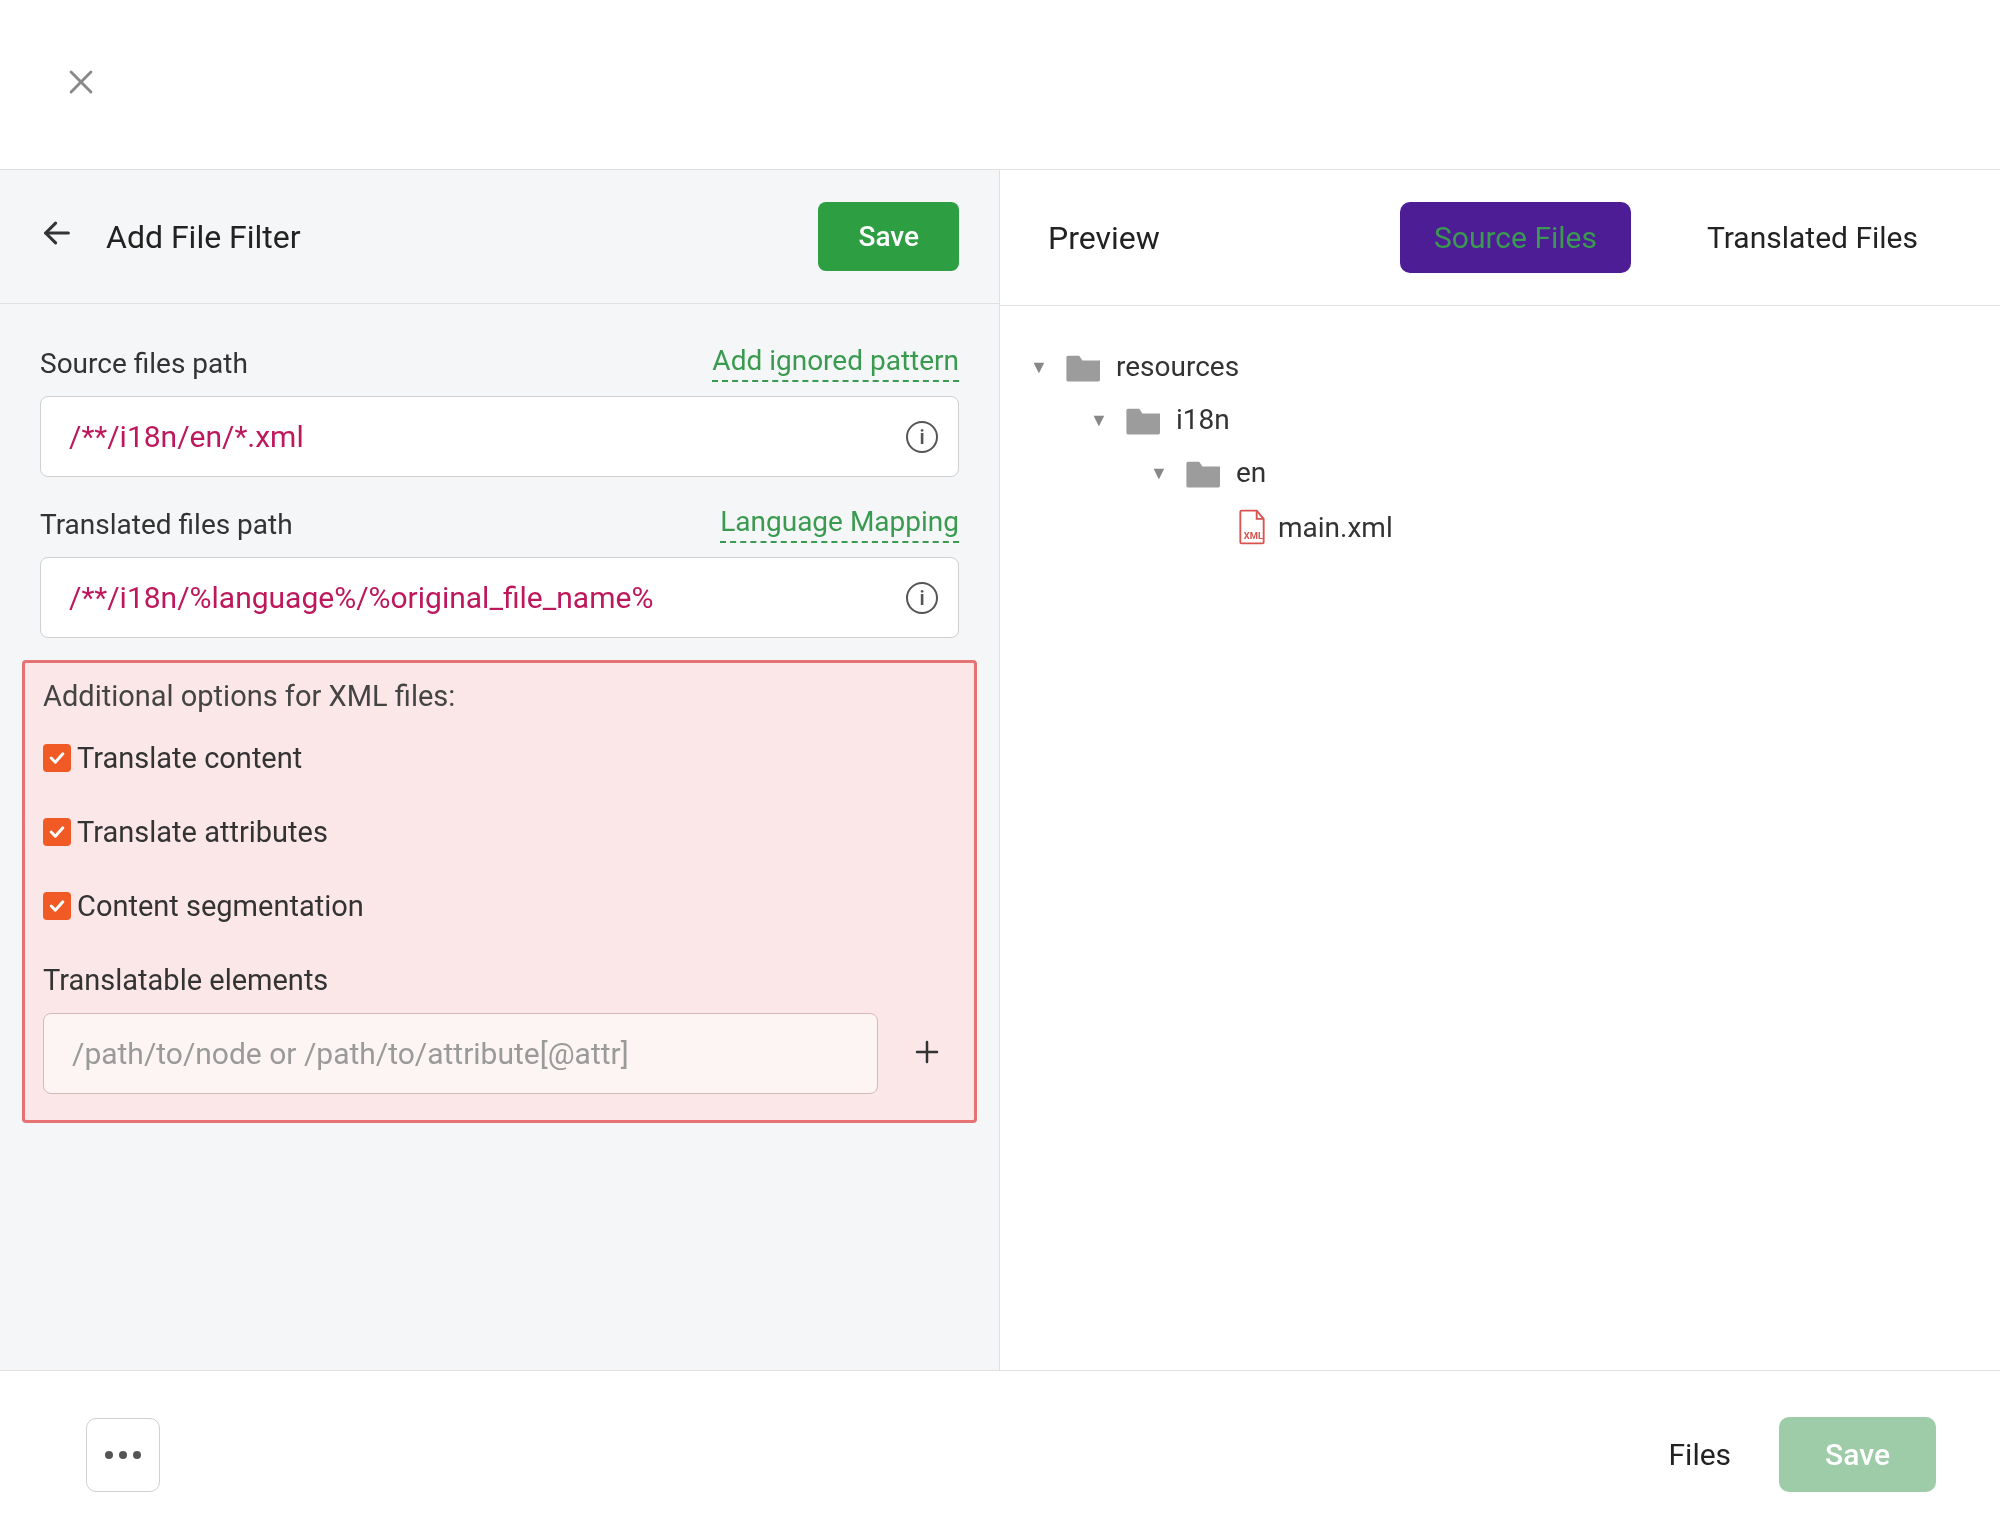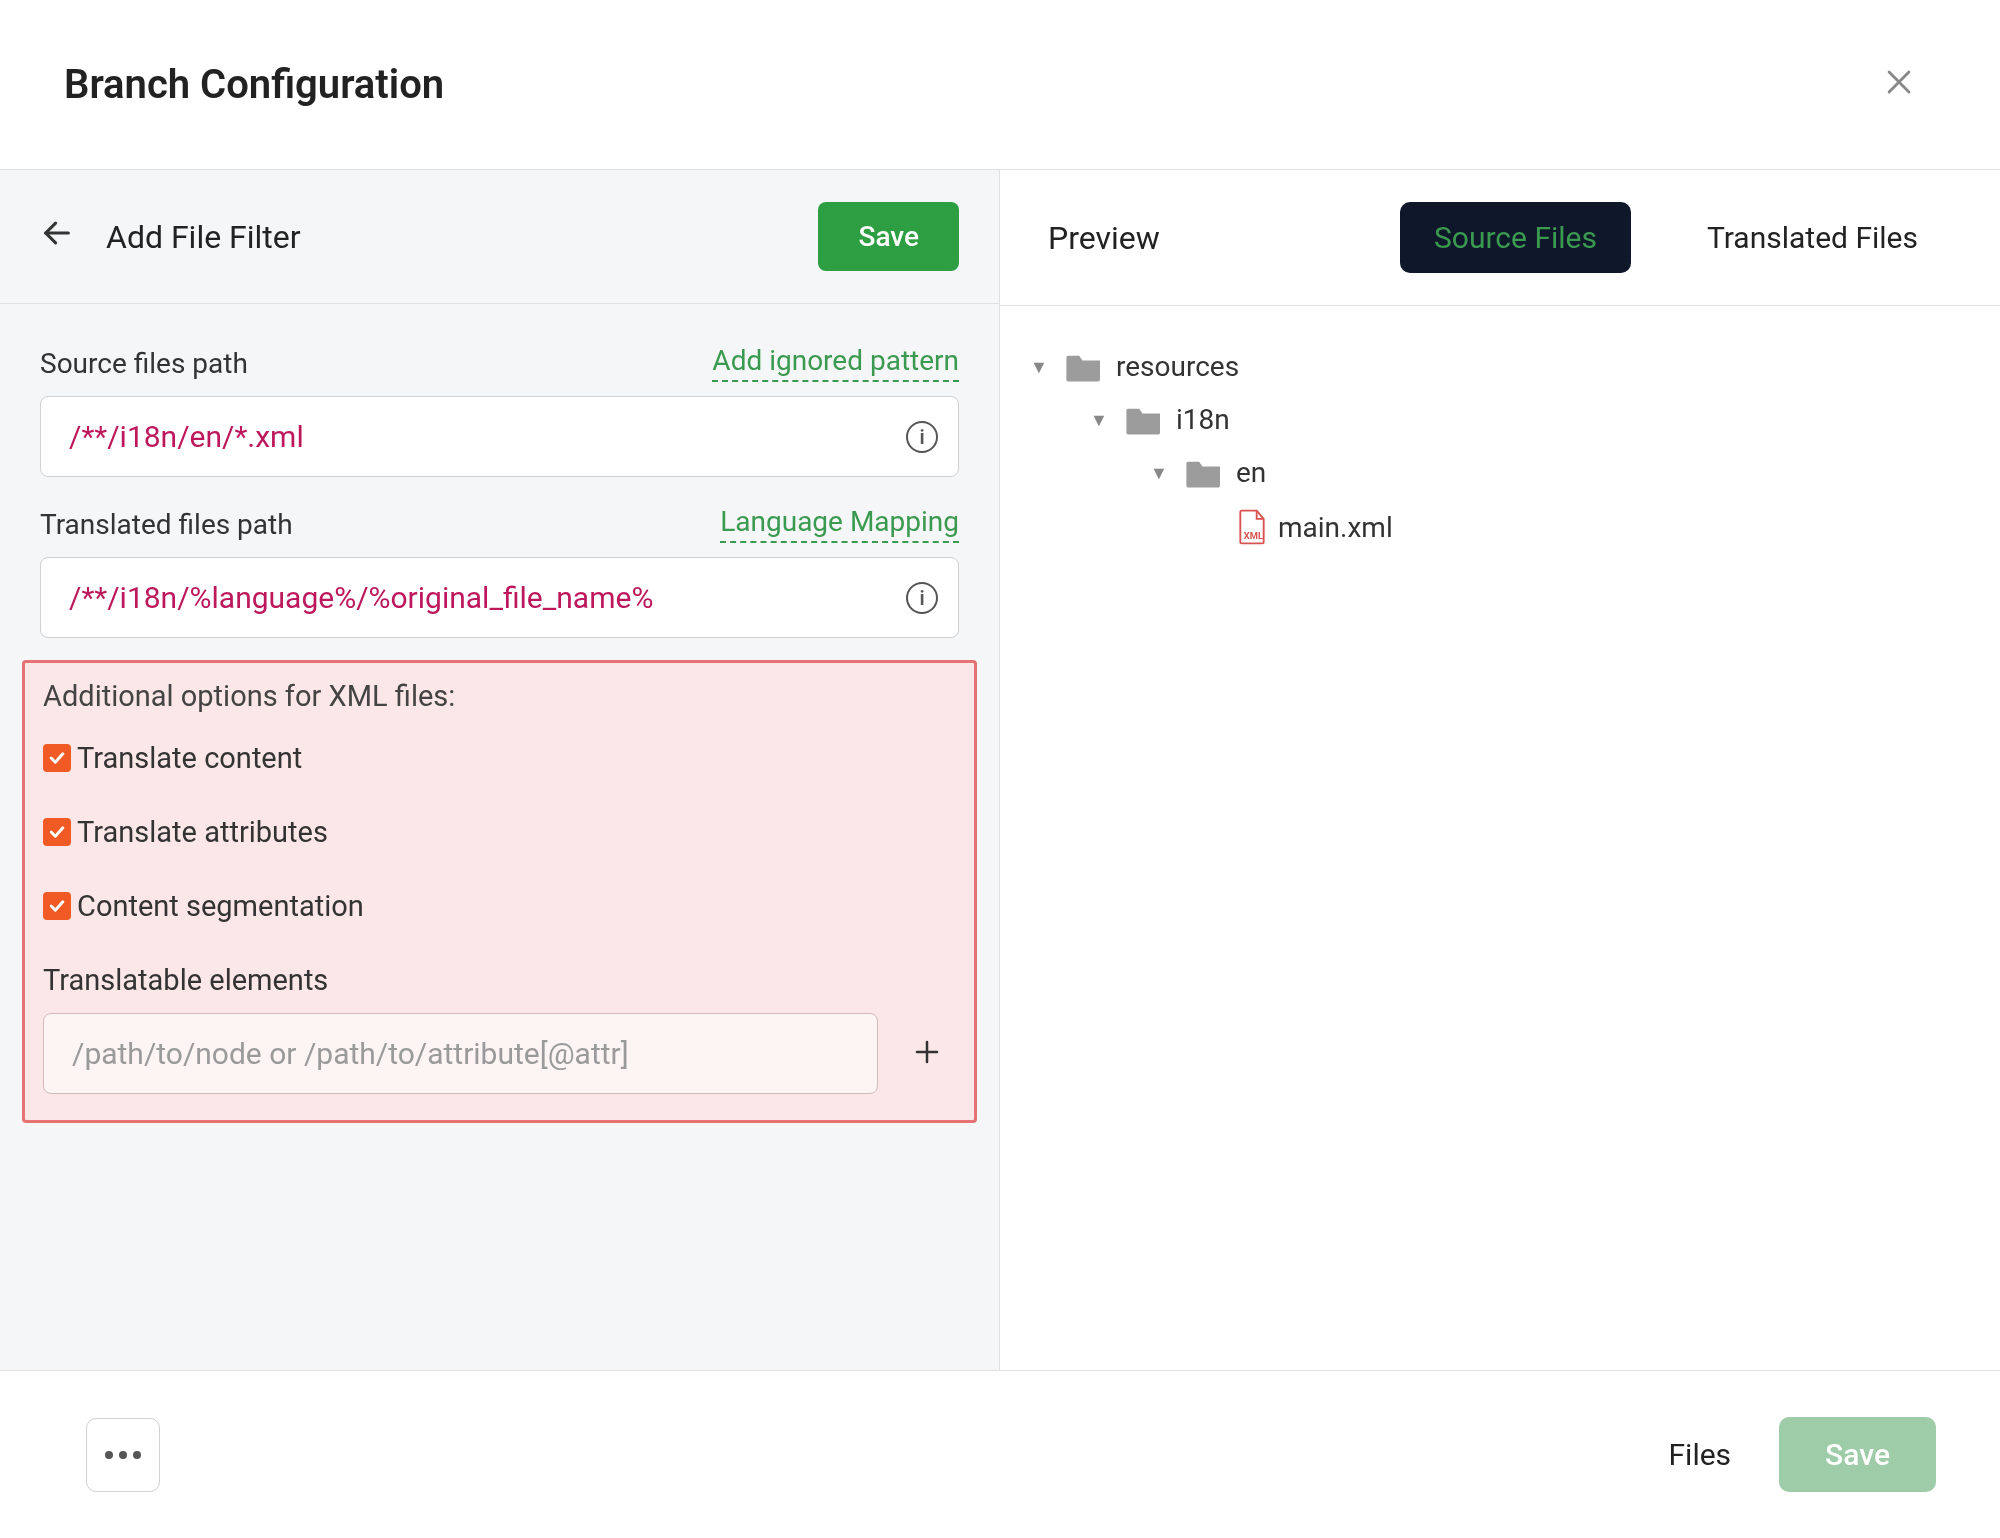--- a/index.html
+++ b/index.html
@@ -34,21 +34,21 @@
 .te-row{display:flex;align-items:center;gap:20px}
 .te-input-wrap{flex:1;background:rgba(255,255,255,0.55);border:1px solid #d4b9b9;border-radius:8px}
 .te-input{width:100%;border:none;outline:none;background:transparent;padding:22px 28px;font-size:30px;color:#333;border-radius:8px}
 .te-input::placeholder{color:#9a9a9a}
 .plus-btn{font-size:38px;color:#444;cursor:pointer;padding:0 14px;font-weight:300}
 .right-panel{flex:1;background:#fff;display:flex;flex-direction:column}
 .right-toolbar{display:flex;align-items:center;justify-content:space-between;padding:32px 48px;border-bottom:1px solid #e0e0e0}
 .preview-label{font-size:32px;font-weight:400;color:#222}
 .tab-group{display:flex;gap:42px;align-items:center}
 .tab{font-size:30px;color:#222;padding:18px 34px;border-radius:10px;cursor:pointer}
-.tab.active{background:#0f172a;color:#3a9a4f}
+.tab.active{background:#4c1d95;color:#3a9a4f}
 .tree{padding:34px 30px}
 .tree-row{display:flex;align-items:center;gap:12px;padding:10px 0;font-size:28px;color:#333}
 .tree-row.d1{padding-left:0}
 .tree-row.d2{padding-left:60px}
 .tree-row.d3{padding-left:120px}
 .tree-row.d4{padding-left:208px}
 .caret{color:#888;font-size:18px;width:22px;cursor:pointer}
 .folder-icon{width:40px;height:32px}
 .file-icon{width:28px;height:36px}
 .modal-footer{display:flex;align-items:center;justify-content:space-between;padding:46px 64px 46px 86px}
@@ -58,21 +58,20 @@
 .footer-actions{display:flex;align-items:center;gap:48px}
 .close-btn{font-size:30px;color:#222;background:none;border:none;cursor:pointer}
 .save-btn-footer{background:#9ecba8;color:#fff;border:none;padding:20px 46px;font-size:30px;font-weight:500;border-radius:10px;cursor:pointer}
 </style>
 </head>
 <body>
 
 <div class="modal">
 
   <div class="modal-header">
-    <div class="modal-title">Branch Configuration</div>
     <div class="close-x">
       <svg width="34" height="34" viewBox="0 0 24 24" fill="none" stroke="#888" stroke-width="2" stroke-linecap="round">
           <line x1="5" y1="5" x2="19" y2="19"></line>
           <line x1="19" y1="5" x2="5" y2="19"></line>
         </svg>
     </div>
   </div>
 
   <div class="modal-body">
 

